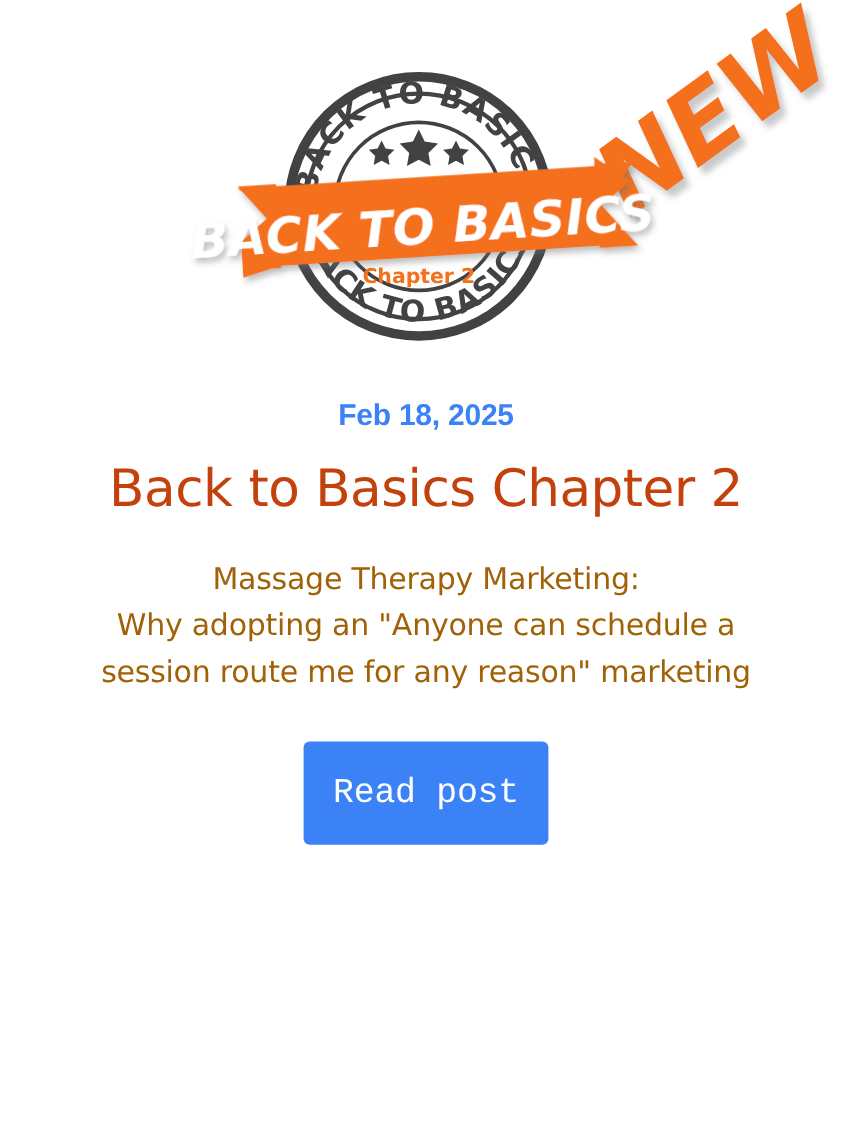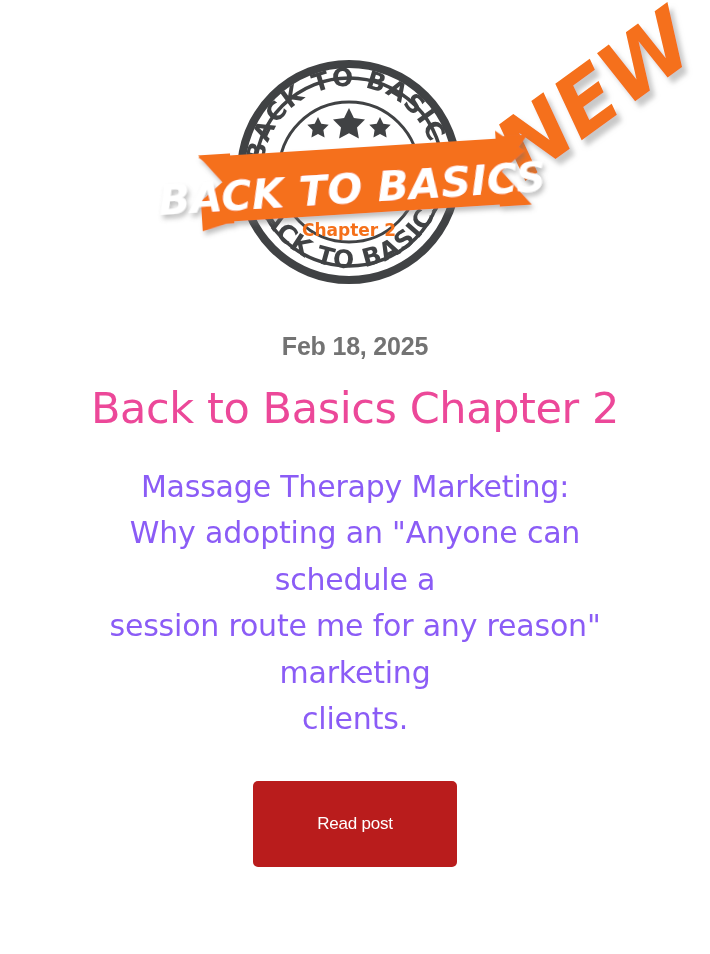--- a/index.html
+++ b/index.html
@@ -38,70 +38,70 @@
   }
 
   
   .post-date {
     margin: 22px 0 0 0;
     text-align: center;
     font-family: "Liberation Sans", sans-serif;
     font-size: 25px;
     font-weight: bold;
     letter-spacing: -0.2px;
-    color: #737373;
+    color: #3b82f6;
   }
 
   
   .post-title {
     margin: 22px auto 12px auto;
     width: 600px;
     text-align: center;
     font-family: "DejaVu Sans", sans-serif;
     font-size: 43px;
     font-weight: 400;
     line-height: 1.18;
     letter-spacing: -0.4px;
-    color: #ec4899;
+    color: #c2410c;
   }
 
   
   .post-excerpt {
     margin: 30px auto 0 auto;
     width: 580px;
     text-align: center;
     font-family: "DejaVu Sans", sans-serif;
-    font-size: 30px;
+    font-size: 25px;
     font-weight: 400;
     line-height: 1.55;
     letter-spacing: -0.2px;
-    color: #8b5cf6;
+    color: #a16207;
   }
   .post-excerpt .excerpt-line {
     display: block;
   }
 
   
   .button-row {
     margin-top: 38px;
     display: flex;
     justify-content: center;
   }
   .read-post-button {
     display: inline-flex;
     align-items: center;
     justify-content: center;
     width: 204px;
     height: 86px;
-    background: #b91c1c;
+    background: #3b82f6;
     border: none;
     border-radius: 5px;
     color: #ffffff;
-    font-family: Liberation Sans, sans-serif;
-    font-size: 17px;
+    font-family: Liberation Mono, monospace;
+    font-size: 29px;
     font-weight: 400;
     letter-spacing: -0.2px;
     cursor: pointer;
     padding: 0;
   }
 </style>
 </head>
 <body>
 
 <div class="card">
@@ -158,20 +158,19 @@
   </div>
 
   <div class="post-date">Feb 18, 2025</div>
 
   <h1 class="post-title">Back to Basics Chapter 2</h1>
 
   <div class="post-excerpt">
     <span class="excerpt-line">Massage Therapy Marketing:</span>
     <span class="excerpt-line">Why adopting an "Anyone can schedule a</span>
     <span class="excerpt-line">session route me for any reason" marketing</span>
-    <span class="excerpt-line">clients.</span>
   </div>
 
   <div class="button-row">
     <button class="read-post-button">Read post</button>
   </div>
 
 </div>
 
 </body></html>

